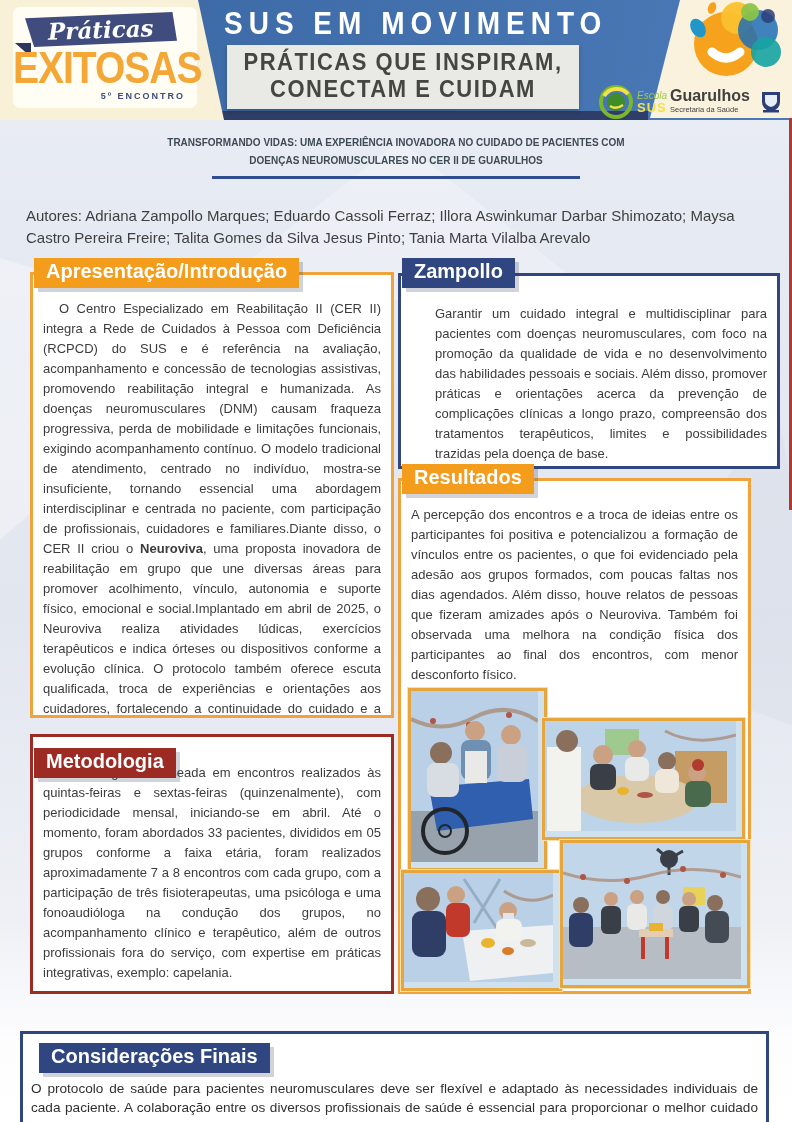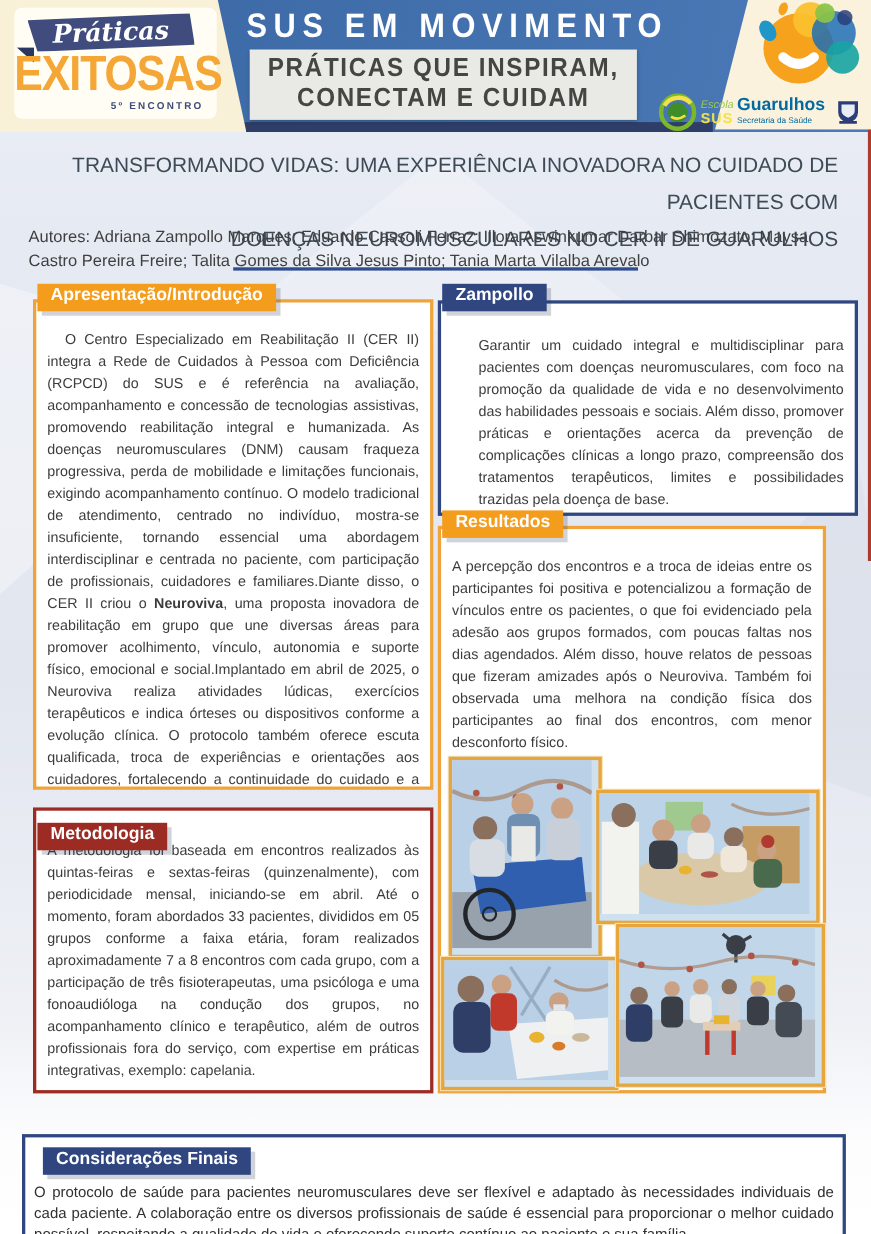--- a/index.html
+++ b/index.html
@@ -29,38 +29,38 @@
   .encontro{position:absolute;right:12px;bottom:7px;color:#3f4c7d;font-weight:bold;font-size:9px;letter-spacing:2px;}
 
   .header-center{position:absolute;left:224px;right:210px;top:0;height:120px;text-align:center;}
   .sus-title{margin-top:8px;color:#ffffff;font-weight:800;font-size:28px;letter-spacing:6px;transform:scaleY(1.1);white-space:nowrap;}
   .subtitle-box{display:inline-block;background:#e9e9e6;padding:4px 16px 6px;margin-top:5px;box-shadow:0 2px 4px rgba(0,0,0,0.25);}
   .subtitle-box div{color:#454542;font-weight:800;font-size:22px;letter-spacing:1.5px;line-height:1.22;transform:scaleY(1.08);white-space:nowrap;}
 
   .header-right{position:absolute;right:0;top:0;width:210px;height:118px;background:#faf2dc;
     clip-path:polygon(98px 0,100% 0,100% 100%,68px 100%);}
   .guarulhos-logo{position:absolute;right:10px;top:0px;}
-  .guarulhos-text{position:absolute;right:42px;top:88px;text-align:left;color:#0369a1;line-height:1;}
+  .guarulhos-text{position:absolute;right:42px;top:88px;text-align:left;color:#404040;line-height:1;}
   .guarulhos-name{font-weight:800;font-size:16px;}
   .guarulhos-dept{font-size:7.5px;margin-top:2px;}
   .crest{position:absolute;right:8px;top:90px;}
   .escola-sus{position:absolute;left:598px;top:84px;display:flex;align-items:center;gap:3px;}
   .escola-label{color:#9bc94b;font-family:Liberation Sans, sans-serif;font-style:italic;font-size:10px;line-height:1;}
   .sus-label{color:#f3e14a;font-weight:800;font-size:13px;letter-spacing:1px;line-height:1;}
 
   .red-edge{position:absolute;right:0;top:118px;width:3px;height:392px;background:#b03a30;}
 
   
-  .poster-title{position:absolute;top:134px;left:30px;right:30px;text-align:right;
-    color:#3e4a55;font-weight:normal;font-size:19px;line-height:1.8;}
+  .poster-title{position:absolute;top:134px;left:30px;right:30px;text-align:center;
+    color:#3e4a55;font-weight:bold;font-size:10px;line-height:1.8;}
   .title-underline{width:368px;height:3px;background:#2f4d8f;margin:6px auto 0;}
   .authors{position:absolute;top:205px;left:26px;width:750px;color:#3f3f3f;font-size:15px;line-height:1.45;}
 
   
-  .sec-head{position:absolute;z-index:5;color:#fff;font-weight:800;font-size:16px;padding:2px 12px 5px;
+  .sec-head{position:absolute;z-index:5;color:#fff;font-weight:800;font-size:20px;padding:2px 12px 5px;
     box-shadow:4px 4px 0 rgba(45,55,85,0.22);white-space:nowrap;}
   .head-orange{background:#f49c1c;}
   .head-navy{background:#2f4680;}
   .head-red{background:#9c2b24;}
   .sec-box{position:absolute;background:#ffffff;overflow:hidden;z-index:1;}
   .border-orange{border:3px solid #f0a33a;}
   .border-navy{border:3px solid #2f4680;}
   .border-red{border:3px solid #9c2b24;}
   .sec-body{color:#3c3c3c;font-size:13px;line-height:20px;text-align:justify;padding:0 10px;}
   .indent{text-indent:16px;}

